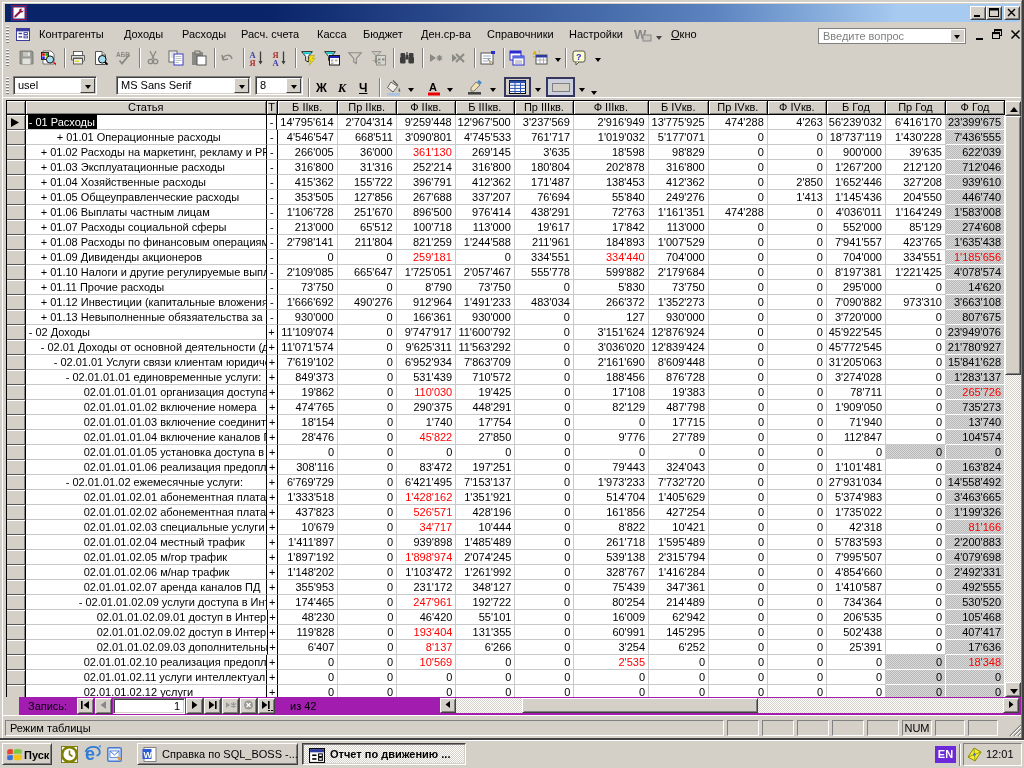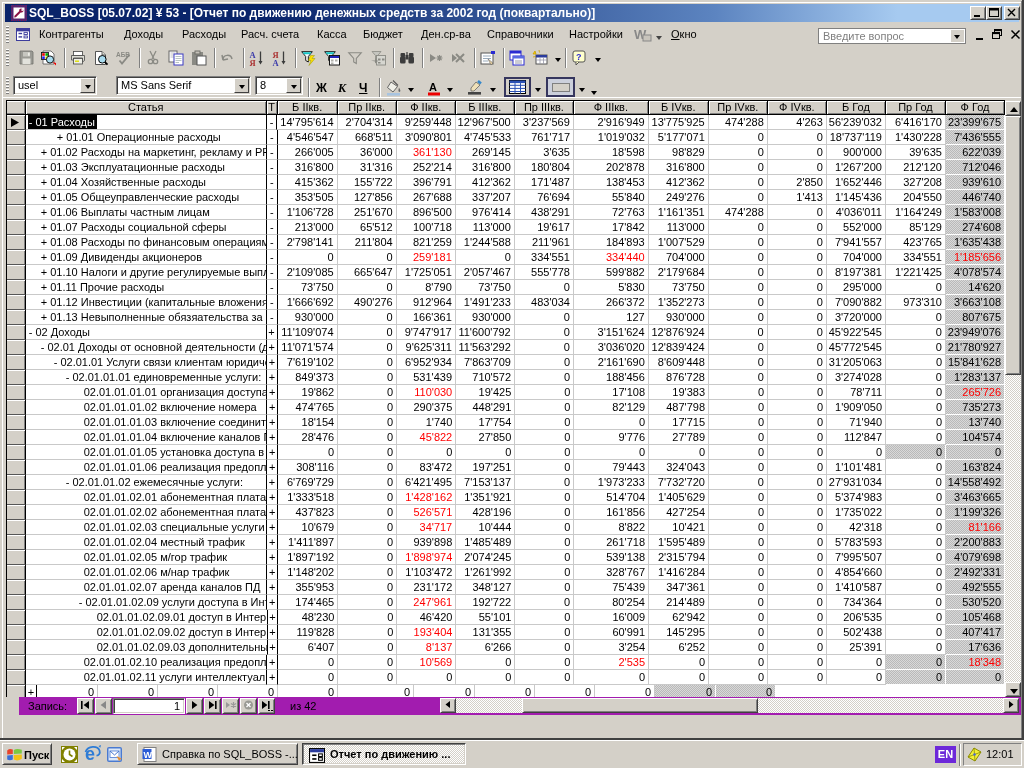--- a/index.html
+++ b/index.html
@@ -93,21 +93,20 @@
      <defs>
             <pattern id="chk" width="2" height="2" patternUnits="userSpaceOnUse">
               <rect width="1" height="1" fill="#283593"></rect>
               <rect x="1" y="1" width="1" height="1" fill="#283593"></rect>
             </pattern>
           </defs>
      <rect x="2.5" y="2.5" width="11" height="11" fill="#fff"></rect>
      <path d="M9.7 3.6 a2.7 2.7 0 0 1 2.7 2.7 l-1.3 1.3 -1.4-.2 -4.8 4.8 -1.7.3 .3-1.8 4.8-4.7 -.2-1.3 z" fill="#8b1244"></path>
      <circle cx="11.2" cy="5" r="0.9" fill="#fff"></circle>
    </svg>
-   <span class="txt">SQL_BOSS [05.07.02] ¥ 53 - [Отчет по движению денежных средств за 2002 год (поквартально)]</span>
    <div class="tbtn" style="left:965px"><svg width="14" height="12">
             <rect x="3" y="8" width="6" height="2" fill="#000"></rect>
           </svg></div>
    <div class="tbtn" style="left:981px"><svg width="14" height="12">
             <rect x="2.5" y="1.5" width="9" height="8" fill="none" stroke="#000" stroke-width="1"></rect>
             <rect x="2.5" y="1.5" width="9" height="2" fill="#000"></rect>
           </svg></div>
    <div class="tbtn" style="left:999px"><svg width="14" height="12">
             <path d="M3 2 L10 9 M10 2 L3 9" stroke="#000" stroke-width="1.4"></path>
           </svg></div>
@@ -1024,20 +1023,21 @@
           <div class="cn c6">0</div>
           <div class="cn c7">0</div>
           <div class="cn c8">0</div>
           <div class="cn c9">0</div>
           <div class="cn c10">0</div>
           <div class="cn c11 gy">0</div>
           <div class="cn c12 gy">0</div>
         </div>
 <div class="row">
           <div class="cs"></div>
+          <div class="ca" style="padding-left:58px">02.01.01.02.12 услуги</div>
           <div class="ct">+</div>
           <div class="cn c1">0</div>
           <div class="cn c2">0</div>
           <div class="cn c3">0</div>
           <div class="cn c4">0</div>
           <div class="cn c5">0</div>
           <div class="cn c6">0</div>
           <div class="cn c7">0</div>
           <div class="cn c8">0</div>
           <div class="cn c9">0</div>
@@ -1095,20 +1095,37 @@
             <path d="M8 2 L8 9 L3.5 5.5 Z" fill="#000"></path>
           </svg></div>
    <div class="strack" style="left:437px;top:1px;width:66px;height:15px"></div>
    <div class="sthumb" style="left:503px;top:1px;width:236px;height:15px"></div>
    <div class="strack" style="left:739px;top:1px;width:245px;height:15px"></div>
    <div class="nbtn" style="left:984px;width:16px;height:15px"><svg width="12" height="11">
             <path d="M4 2 L4 9 L8.5 5.5 Z" fill="#000"></path>
           </svg></div>
  </div>
 
+ <div id="status">
+   <div class="pane" style="left:2px;width:719px">
+          <span style="position:absolute;left:4px;top:1px">Режим таблицы</span>
+        </div>
+   <div class="pane" style="left:724px;width:32px"></div>
+   <div class="pane" style="left:759px;width:32px"></div>
+   <div class="pane" style="left:794px;width:32px"></div>
+   <div class="pane" style="left:829px;width:32px"></div>
+   <div class="pane" style="left:864px;width:32px"></div>
+   <div class="pane" style="left:899px;width:30px;text-align:center"><span style="position:relative;top:1px">NUM</span></div>
+   <div class="pane" style="left:932px;width:30px"></div>
+   <div class="pane" style="left:965px;width:30px"></div>
+   <svg class="ab" style="left:1006px;top:8px" width="13" height="13">
+          <path d="M12 1 L1 12 M12 5 L5 12 M12 9 L9 12" stroke="#808080" stroke-width="1.3"></path>
+          <path d="M12 2 L2 12 M12 6 L6 12 M12 10 L10 12" stroke="#fff" stroke-width="1"></path>
+        </svg>
+ </div>
 </div>
 <div id="winsh"></div>
     <div id="winsh2"></div>
 <div id="winbot"></div>
 
 <div id="task">
  <div class="tk" style="left:2px;width:50px;font-weight:bold">
    <svg class="ab" style="left:3px;top:3px" width="17" height="16" viewBox="0 0 17 16">
      <path d="M1.2 3.5 Q3.5 1.2 6.8 2.6 L6.8 7 L1.2 7.4 Z" fill="#e8452c"></path>
      <path d="M7.8 2.9 Q11 1 15.8 2.8 L15.8 6.6 L7.8 7 Z" fill="#7cc940"></path>

